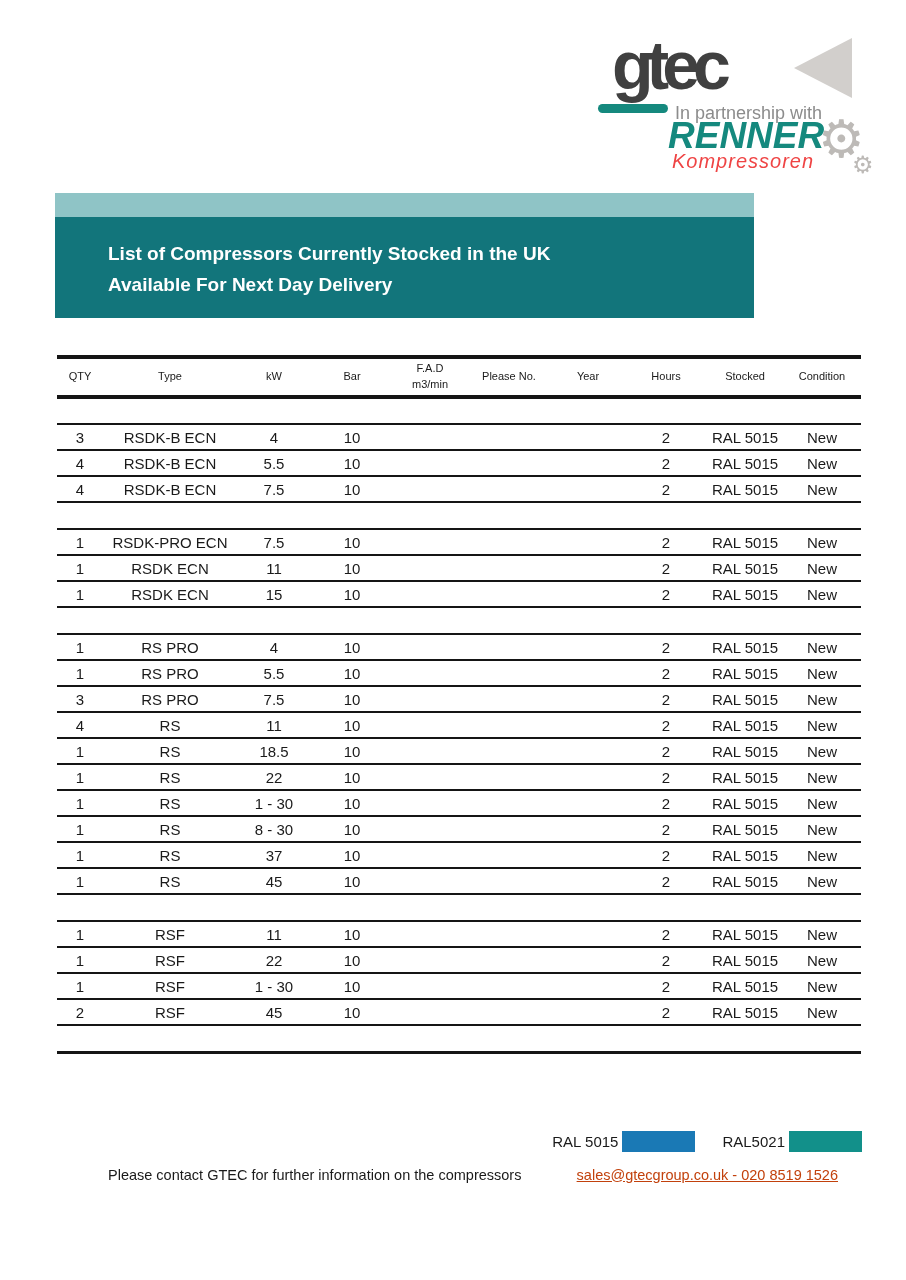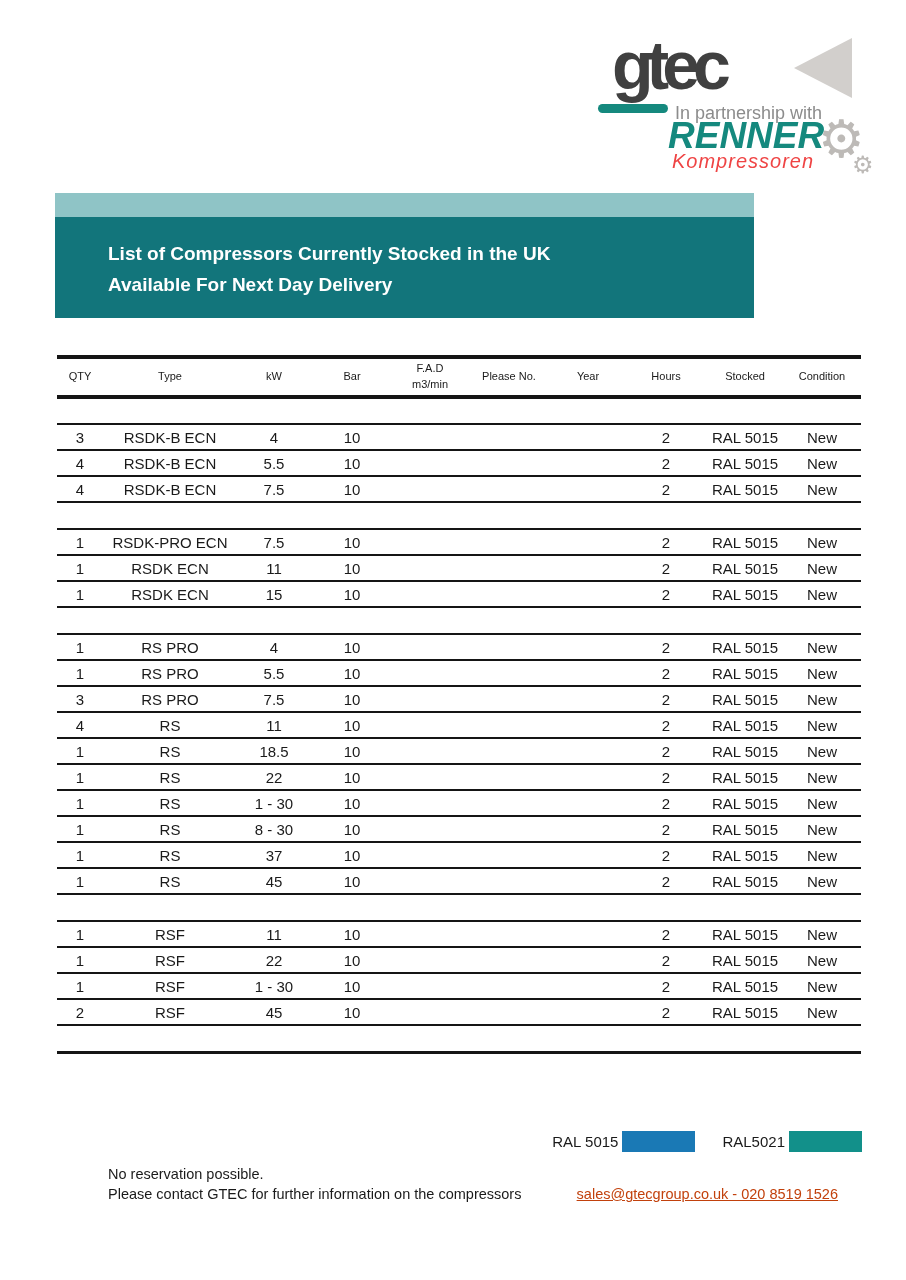--- a/index.html
+++ b/index.html
@@ -391,20 +391,19 @@
         <span class="legend-label">RAL 5015</span>
         <div class="legend-swatch" style="background: rgb(26, 121, 181);"></div>
       </div>
       <div class="legend-item">
         <span class="legend-label">RAL5021</span>
         <div class="legend-swatch" style="background: rgb(18, 144, 138);"></div>
       </div>
     </div>
 
   <div class="footer">
-    <div>No reservation possible.</div>
     <div class="footer-row2">
       <span>Please contact GTEC for further information on the compressors</span>
       <a class="contact-link" href="#">sales@gtecgroup.co.uk - 020 8519 1526</a>
     </div>
   </div>
 
 </div>
 
 </body></html>

